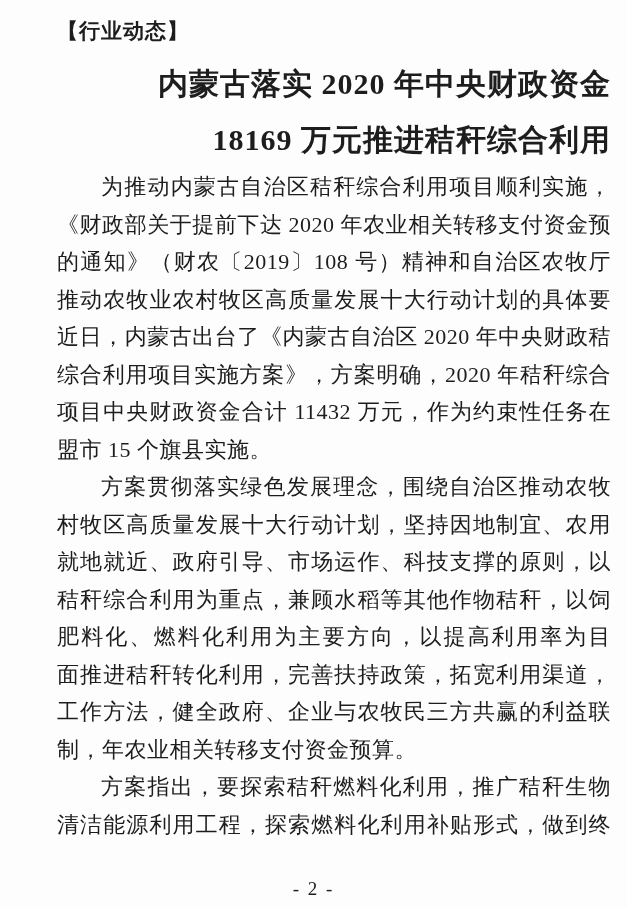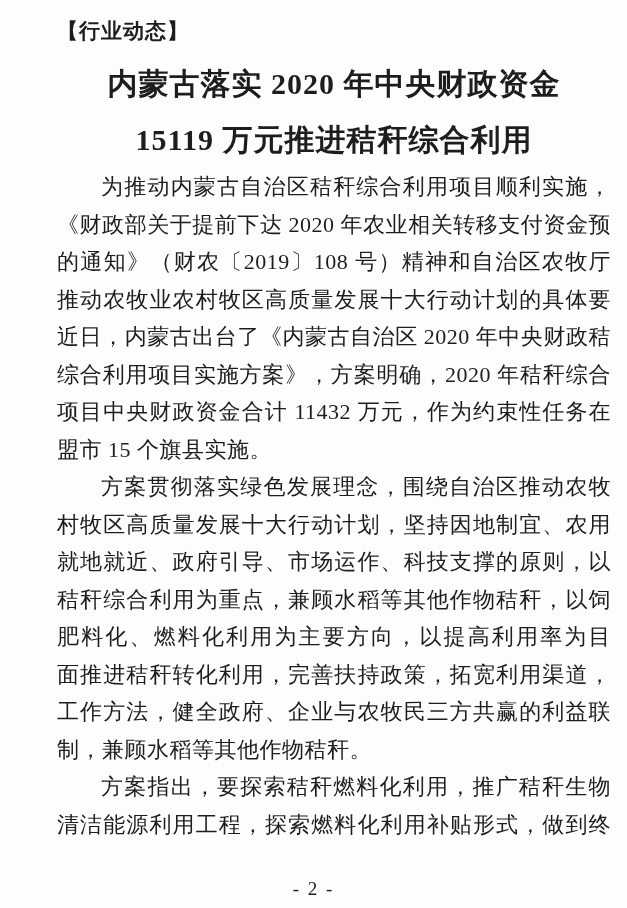--- a/index.html
+++ b/index.html
@@ -23,21 +23,21 @@
     font-weight: 700;
     font-size: 21px;
     line-height: 26px;
     letter-spacing: 1px;
   }
   .title {
     margin: 12px 0 0 0;
     padding: 0;
     font-size: 30px;
     font-weight: 700;
-    text-align: center;
+    text-align: right;
     font-family: "Liberation Serif", "DejaVu Serif", serif;
   }
   .title-line {
     line-height: 56px;
     letter-spacing: 1px;
   }
   .article-body {
     font-size: 22px;
   }
   .paragraph {
@@ -71,21 +71,21 @@
   }
 </style>
 </head>
 <body>
 
 <div class="page" style="background: rgb(253, 253, 253); color: rgb(29, 29, 29);">
   <div class="section-label">【行业动态】</div>
 
   <h1 class="title">
     <div class="title-line">内蒙古落实 2020 年中央财政资金</div>
-    <div class="title-line">15119 万元推进秸秆综合利用</div>
+    <div class="title-line">18169 万元推进秸秆综合利用</div>
   </h1>
 
   <div class="article-body">
       <div class="paragraph">
         <div class="line first">为推动内蒙古自治区秸秆综合利用项目顺利实施，根据</div>
         <div class="line">《财政部关于提前下达 2020 年农业相关转移支付资金预算</div>
         <div class="line">的通知》（财农〔2019〕108 号）精神和自治区农牧厅关于</div>
         <div class="line">推动农牧业农村牧区高质量发展十大行动计划的具体要求，</div>
         <div class="line">近日，内蒙古出台了《内蒙古自治区 2020 年中央财政秸秆</div>
         <div class="line">综合利用项目实施方案》，方案明确，2020 年秸秆综合利用</div>
@@ -93,21 +93,21 @@
         <div class="line last">盟市 15 个旗县实施。</div>
       </div>
       <div class="paragraph">
         <div class="line first">方案贯彻落实绿色发展理念，围绕自治区推动农牧业农</div>
         <div class="line">村牧区高质量发展十大行动计划，坚持因地制宜、农用优先、</div>
         <div class="line">就地就近、政府引导、市场运作、科技支撑的原则，以玉米</div>
         <div class="line">秸秆综合利用为重点，兼顾水稻等其他作物秸秆，以饲料化、</div>
         <div class="line">肥料化、燃料化利用为主要方向，以提高利用率为目标，全</div>
         <div class="line">面推进秸秆转化利用，完善扶持政策，拓宽利用渠道，创新</div>
         <div class="line">工作方法，健全政府、企业与农牧民三方共赢的利益联结机</div>
-        <div class="line last">制，兼顾水稻等其他作物秸秆。</div>
+        <div class="line last">制，年农业相关转移支付资金预算。</div>
       </div>
       <div class="paragraph">
         <div class="line first">方案指出，要探索秸秆燃料化利用，推广秸秆生物燃气</div>
         <div class="line">清洁能源利用工程，探索燃料化利用补贴形式，做到终端产</div>
       </div>
     </div>
 
   <div class="page-number">- 2 -</div>
 </div>
 

